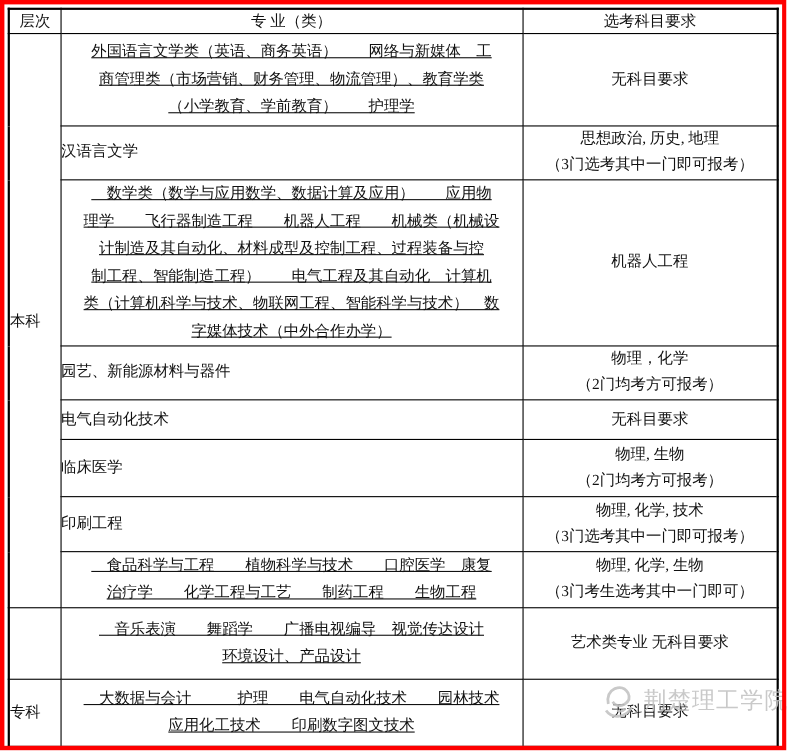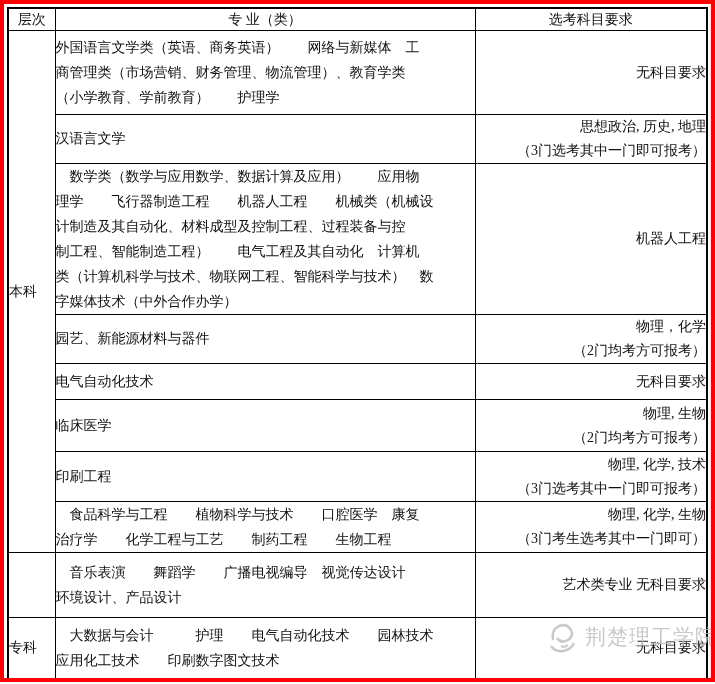--- a/index.html
+++ b/index.html
@@ -34,31 +34,32 @@
     font-weight: normal;
     font-size: 14px;
     padding: 0;
     vertical-align: middle;
     overflow: hidden;
   }
   table.req-table { border: 2px solid #000000; padding-left: 28px; }
   th.hdr { font-size: 15px; text-align: center; height: 21px; }
   td.level-cell { font-size: 15px; text-align: left; }
   td.major-left {
-    text-align: left;
+    text-align: center;
     padding: 2px 3px;
     white-space: pre-line;
     line-height: 25px;
+    text-decoration: underline;
   }
   td.major-center {
     white-space: pre-line;
     line-height: 24px;
   }
   td.req-cell {
-    text-align: right;
+    text-align: center;
     white-space: pre-line;
     line-height: 24px;
   }
   .watermark {
     position: absolute;
     left: 541px; top: 616px;
     display: flex;
     align-items: center;
     color: #c2c2c2;
     opacity: 0.88;

